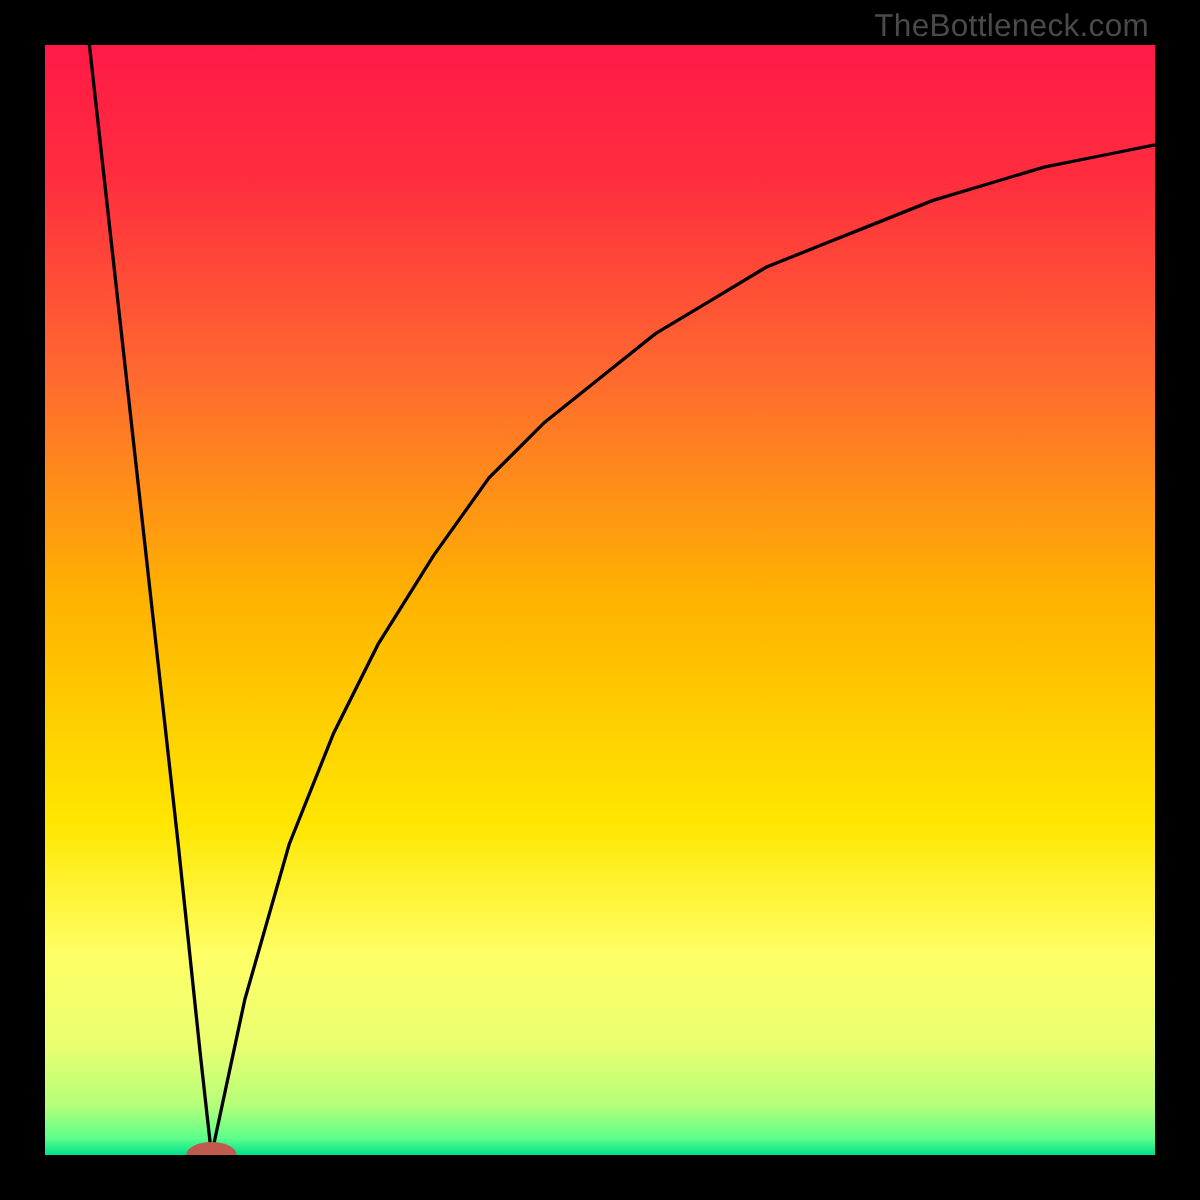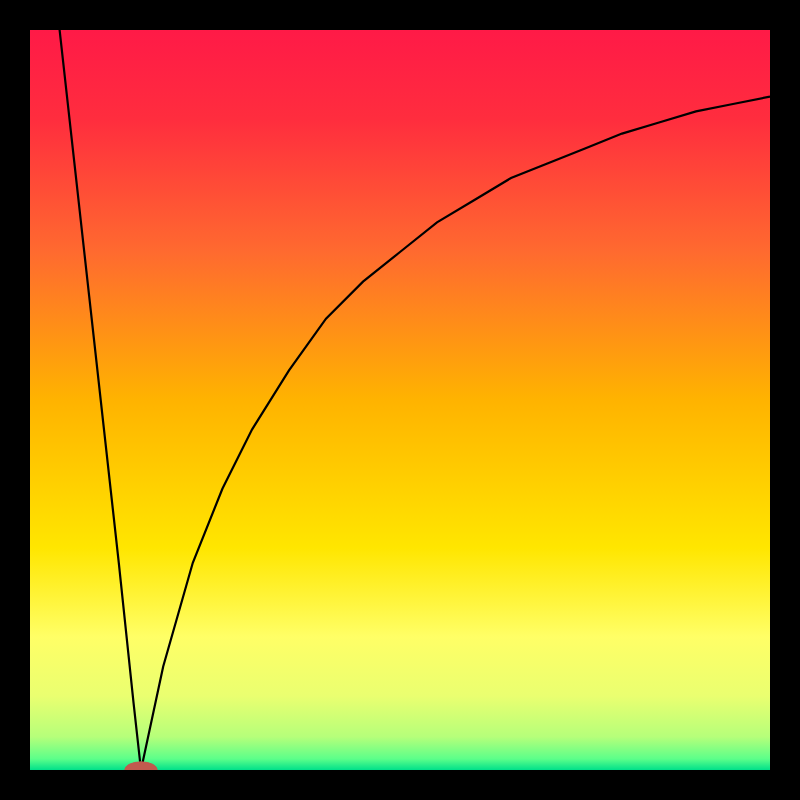--- a/index.html
+++ b/index.html
@@ -54,13 +54,14 @@
             <stop offset="98.5%" stop-color="#5cff8a"></stop>
             <stop offset="100%" stop-color="#00e08a"></stop>
           </linearGradient>
       </defs>
       <rect id="bg-rect" x="0" y="0" width="740" height="740" fill="url(#bg-grad)"></rect>
       <path id="curve-left" fill="none" stroke-width="2.2" d="M29.60 0.00 L44.40 133.20 L59.20 266.40 L74.00 399.60 L88.80 532.80 L103.60 673.40 L111.00 740.00 " stroke="#000000"></path>
       <path id="curve-right" fill="none" stroke-width="2.2" d="M111.00 740.00 L133.20 636.40 L162.80 532.80 L192.40 458.80 L222.00 399.60 L259.00 340.40 L296.00 288.60 L333.00 251.60 L370.00 222.00 L407.00 192.40 L444.00 170.20 L481.00 148.00 L518.00 133.20 L555.00 118.40 L592.00 103.60 L629.00 92.50 L666.00 81.40 L703.00 74.00 L740.00 66.60 " stroke="#000000"></path>
       <ellipse id="marker" cx="111" cy="740" rx="16.28" ry="8.14" fill="#c15a4e" stroke="#c15a4e"></ellipse>
     </svg>
   </div>
+  <div class="watermark">TheBottleneck.com</div>
 </div>
 
 </body></html>

